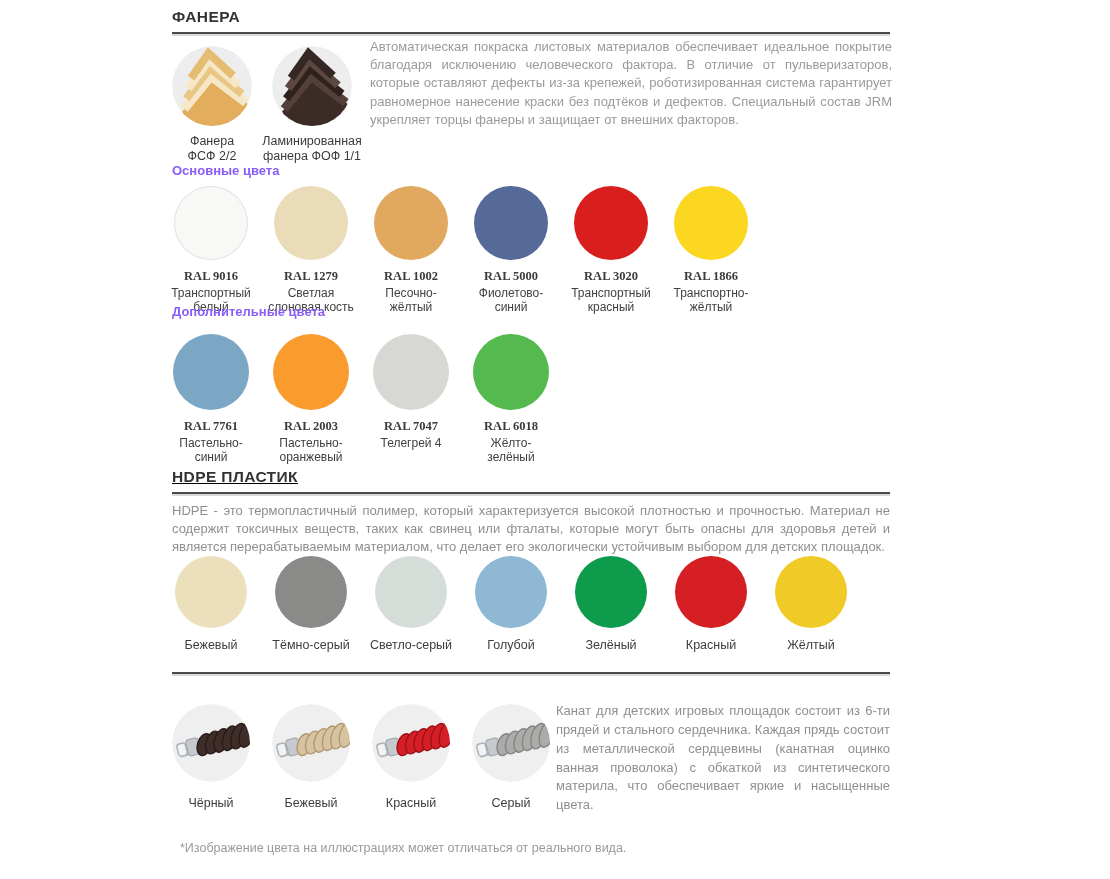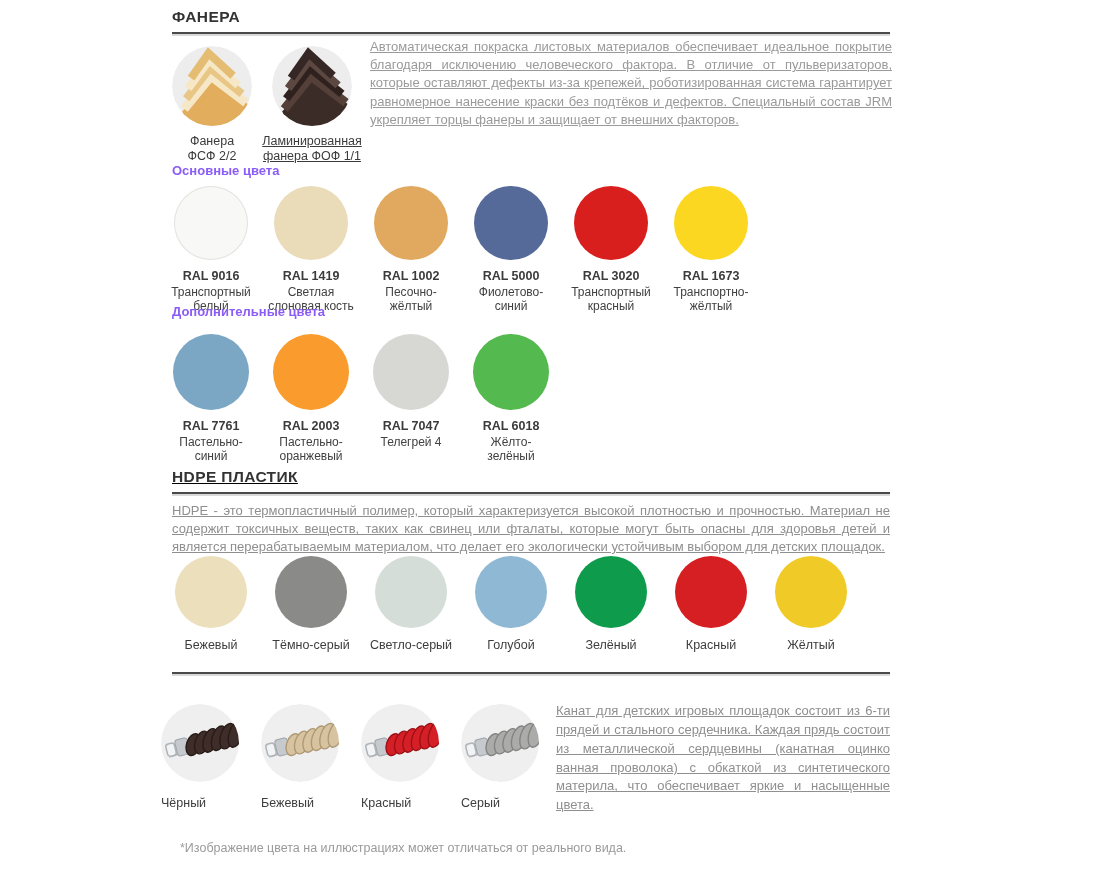--- a/index.html
+++ b/index.html
@@ -7,41 +7,41 @@
     width:1110px;height:879px;overflow:hidden;position:relative;
     font-family:"Liberation Sans","DejaVu Sans",sans-serif;
     -webkit-font-smoothing:antialiased;
   }
   .content{position:absolute;left:172px;top:0;width:718px;height:879px;}
 
   .sec-header{position:absolute;left:0;width:718px;}
   .sec-title{font-size:15.5px;font-weight:700;color:#333333;letter-spacing:.4px;}
   .rule{margin-top:6px;height:2px;background:#4a4a4a;box-shadow:0 2px 0 rgba(185,185,185,.55);}
 
-  .para{font-size:13px;line-height:1.4;text-align:justify;color:#9a9a9a;text-decoration:underline;}
+  .para{font-size:13px;line-height:1.4;text-align:justify;color:#9a9a9a;}
   .para.darker{color:#8f8f8f;}
 
   .group-label{position:absolute;font-size:13px;font-weight:600;color:#8b5cf6;}
 
   .swatch-row{position:absolute;left:-11px;display:flex;}
   .swatch{width:100px;text-align:center;flex:0 0 100px;}
   .dot{width:74px;height:74px;border-radius:50%;margin:0 auto;}
   .dot.outlined{box-shadow:inset 0 0 0 1px #e3e3e1;}
   .row-extra .dot{width:76px;height:76px;}
   .row-hdpe .dot{width:72px;height:72px;}
-  .code{margin-top:9px;font-weight:700;font-size:12.5px;color:#3b3b3b;}
+  .code{margin-top:9px;font-weight:700;font-size:12.5px;color:#3b3b3b;font-family:Liberation Serif, serif;}
   .cname{margin-top:2px;font-size:12px;color:#414141;line-height:1.2;white-space:pre-line;}
   .hdpe-name{margin-top:10px;font-size:12.5px;color:#3d3d3d;}
 
   .materials{position:absolute;top:46px;left:0;height:116px;width:400px;}
   .mat-circle{position:absolute;top:0;}
   .mat-label{position:absolute;top:88px;text-align:center;font-size:12.5px;color:#3b3b3b;line-height:1.2;white-space:pre-line;}
 
   .rope-cells{position:absolute;left:-11px;display:flex;}
-  .rope-cell{width:100px;flex:0 0 100px;}
+  .rope-cell{width:100px;flex:0 0 100px;text-align:center;}
   .rope-name{margin-top:10px;font-size:12.5px;color:#3d3d3d;}
 
   .footnote{position:absolute;font-size:12.5px;color:#9a9a9a;}
 </style>
 </head>
 <body>
 
 <div class="content">
 
   <div class="sec-header" style="top:8px;">
@@ -84,38 +84,38 @@
           <g transform="rotate(-6 40 40)">
             <polygon points="8,62 40,32 74,62 74,82 8,82" fill="#3B2C28"></polygon>
             <path d="M10 60 L40 30 L72 60" stroke="#554039" stroke-width="9" fill="none"></path>
             <path d="M13 50 L40 22 L69 51" stroke="#2E211E" stroke-width="8" fill="none"></path>
             <path d="M16 40 L40 14 L66 42" stroke="#5C4840" stroke-width="8" fill="none"></path>
             <path d="M20 30 L40 7 L62 32" stroke="#352724" stroke-width="8" fill="none"></path>
           </g>
         </g>
       </svg>
     </div>
-    <div class="mat-label" style="left:65px;width:150px;text-decoration:underline;">Ламинированная
+    <div class="mat-label" style="left:65px;width:150px;">Ламинированная
 фанера ФОФ 1/1</div>
   </div>
 
   <div class="para" style="position:absolute;top:38px;left:198px;width:522px;">Автоматическая покраска листовых материалов обеспечивает идеальное покрытие благодаря исключению человеческого фактора. В отличие от пульверизаторов, которые оставляют дефекты из-за крепежей, роботизированная система гарантирует равномерное нанесение краски без подтёков и дефектов. Специальный состав JRM укрепляет торцы фанеры и защищает от внешних факторов.</div>
 
   <div class="group-label" style="top:163px;left:0;">Основные цвета</div>
 
   <div class="swatch-row" style="top:186px;">
     <div class="swatch">
       <div class="dot outlined" style="background: rgb(248, 248, 246);"></div>
       <div class="code">RAL 9016</div>
       <div class="cname">Транспортный
 белый</div>
     </div>
     <div class="swatch">
       <div class="dot" style="background: rgb(234, 220, 185);"></div>
-      <div class="code">RAL 1419</div>
+      <div class="code">RAL 1279</div>
       <div class="cname">Светлая
 слоновая кость</div>
     </div>
     <div class="swatch">
       <div class="dot" style="background: rgb(225, 169, 95);"></div>
       <div class="code">RAL 1002</div>
       <div class="cname">Песочно-
 жёлтый</div>
     </div>
     <div class="swatch">
@@ -125,21 +125,21 @@
 синий</div>
     </div>
     <div class="swatch">
       <div class="dot" style="background: rgb(217, 30, 30);"></div>
       <div class="code">RAL 3020</div>
       <div class="cname">Транспортный
 красный</div>
     </div>
     <div class="swatch">
       <div class="dot" style="background: rgb(251, 215, 34);"></div>
-      <div class="code">RAL 1673</div>
+      <div class="code">RAL 1866</div>
       <div class="cname">Транспортно-
 жёлтый</div>
     </div>
   </div>
 
   <div class="group-label" style="top:304px;left:0;">Дополнительные цвета</div>
 
   <div class="swatch-row row-extra" style="top:334px;">
     <div class="swatch">
       <div class="dot" style="background: rgb(123, 167, 197);"></div>

